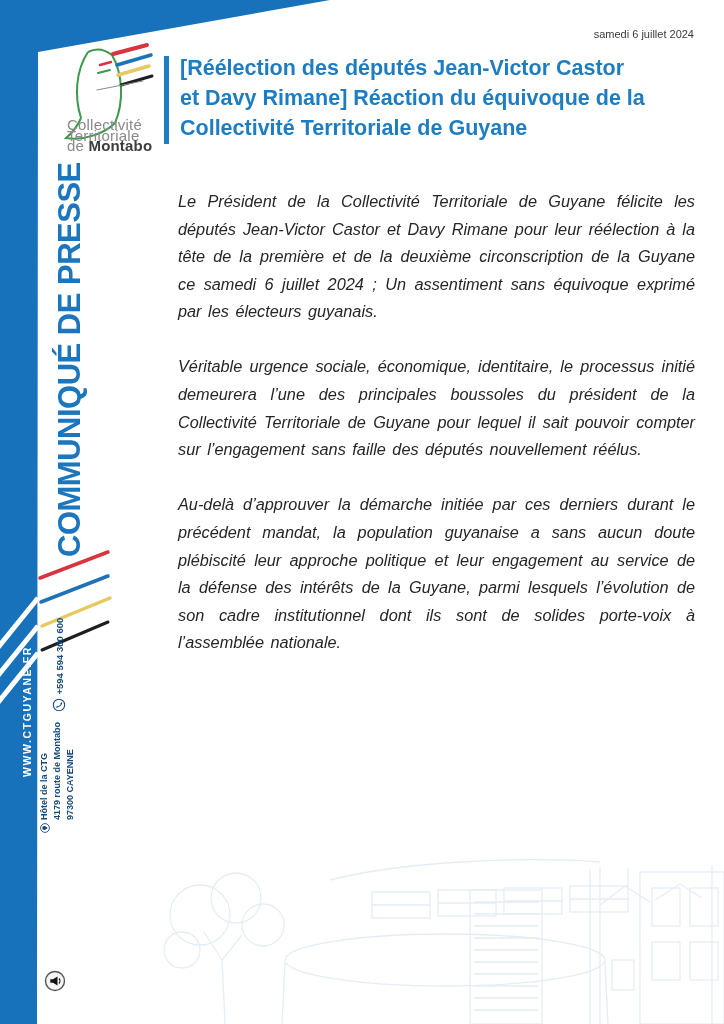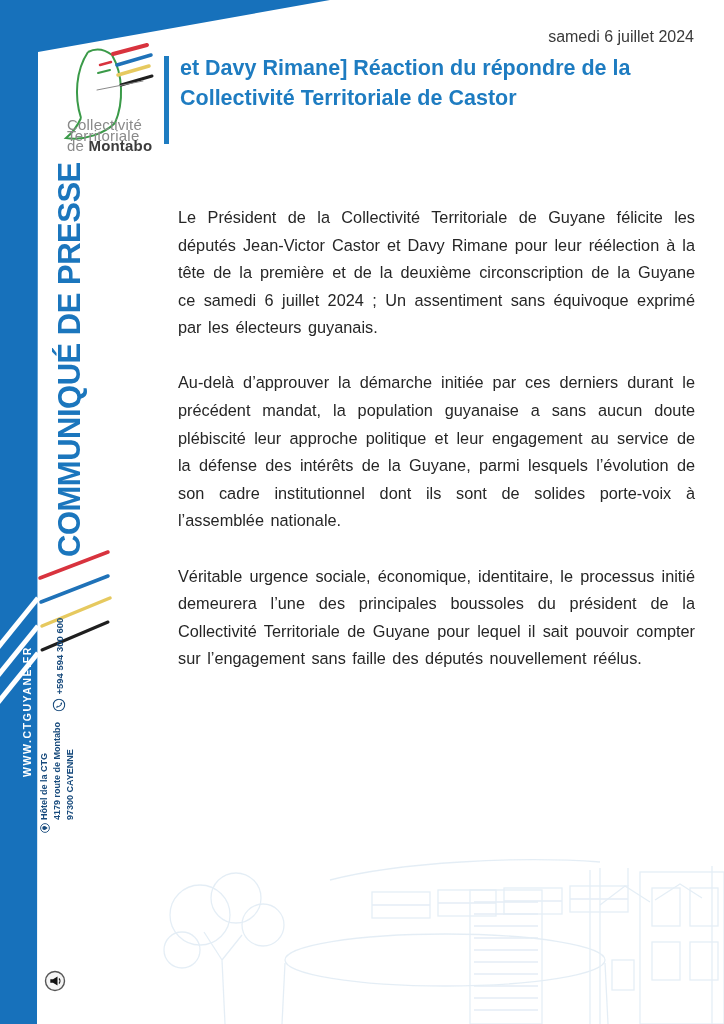--- a/index.html
+++ b/index.html
@@ -37,29 +37,29 @@
   
   .address{left:0px;top:755px;width:116px;height:40px;transform:rotate(-90deg);
            color:#174A7C;font-size:9px;line-height:13px;font-weight:600;white-space:nowrap;}
   .address .l1{display:flex;align-items:center;gap:3px;}
   .address .indent{padding-left:13px;}
 
   
   .speaker{left:44px;top:970px;width:22px;height:22px;}
 
   
-  .date{right:30px;top:28px;font-size:16px;color:#3a3a3a;}
+  .date{right:30px;top:28px;font-size:11px;color:#3a3a3a;}
 
   
   .title-bar{left:164px;top:56px;width:5px;height:88px;background:#1E7CC1;}
   .title{left:180px;top:53px;width:525px;font-weight:700;font-size:21.5px;
          line-height:30px;color:#1E7CC1;}
 
   
-  .body{left:178px;top:204px;width:517px;}
+  .body{left:178px;top:188px;width:517px;font-style:italic;}
   .body p{margin:0 0 27.5px 0;font-size:16.3px;line-height:27.6px;text-align:justify;
           color:#262626;word-spacing:2px;}
 </style>
 </head>
 <body>
 
 <div class="canvas">
 
   <svg class="abs watermark" width="724" height="214" viewBox="0 0 724 214">
     <g stroke="#cfe0ee" stroke-width="1.3" fill="none" opacity="0.55">
@@ -165,23 +165,24 @@
       <circle cx="11" cy="11" r="9.5" fill="#f5f5f5" stroke="#555555" stroke-width="1.4"></circle>
       <polygon points="13.5,6.5 9,9.3 6.3,9.3 6.3,12.7 9,12.7 13.5,15.5" fill="#111111"></polygon>
       <path d="M15 8.5 C 16.2 9.8, 16.2 12.2, 15 13.5" fill="none" stroke="#111111" stroke-width="1.2"></path>
     </svg>
   </div>
 
   <div class="abs date">samedi 6 juillet 2024</div>
 
   <div class="abs title-bar"></div>
   <div class="abs title">
-    <div>et Davy Rimane] Réaction du répondre de la</div>
-    <div>Collectivité Territoriale de Castor</div>
+    <div>[Réélection des députés Jean-Victor Castor</div>
+    <div>et Davy Rimane] Réaction du équivoque de la</div>
+    <div>Collectivité Territoriale de Guyane</div>
   </div>
 
   <div class="abs body">
     <p>Le Président de la Collectivité Territoriale de Guyane félicite les députés Jean-Victor Castor et Davy Rimane pour leur réélection à la tête de la première et de la deuxième circonscription de la Guyane ce samedi 6 juillet 2024 ; Un assentiment sans équivoque exprimé par les électeurs guyanais.</p>
+    <p>Véritable urgence sociale, économique, identitaire, le processus initié demeurera l’une des principales boussoles du président de la Collectivité Territoriale de Guyane pour lequel il sait pouvoir compter sur l’engagement sans faille des députés nouvellement réélus.</p>
     <p>Au-delà d’approuver la démarche initiée par ces derniers durant le précédent mandat, la population guyanaise a sans aucun doute plébiscité leur approche politique et leur engagement au service de la défense des intérêts de la Guyane, parmi lesquels l’évolution de son cadre institutionnel dont ils sont de solides porte-voix à l’assemblée nationale.</p>
-    <p>Véritable urgence sociale, économique, identitaire, le processus initié demeurera l’une des principales boussoles du président de la Collectivité Territoriale de Guyane pour lequel il sait pouvoir compter sur l’engagement sans faille des députés nouvellement réélus.</p>
   </div>
 
 </div>
 
 </body></html>

